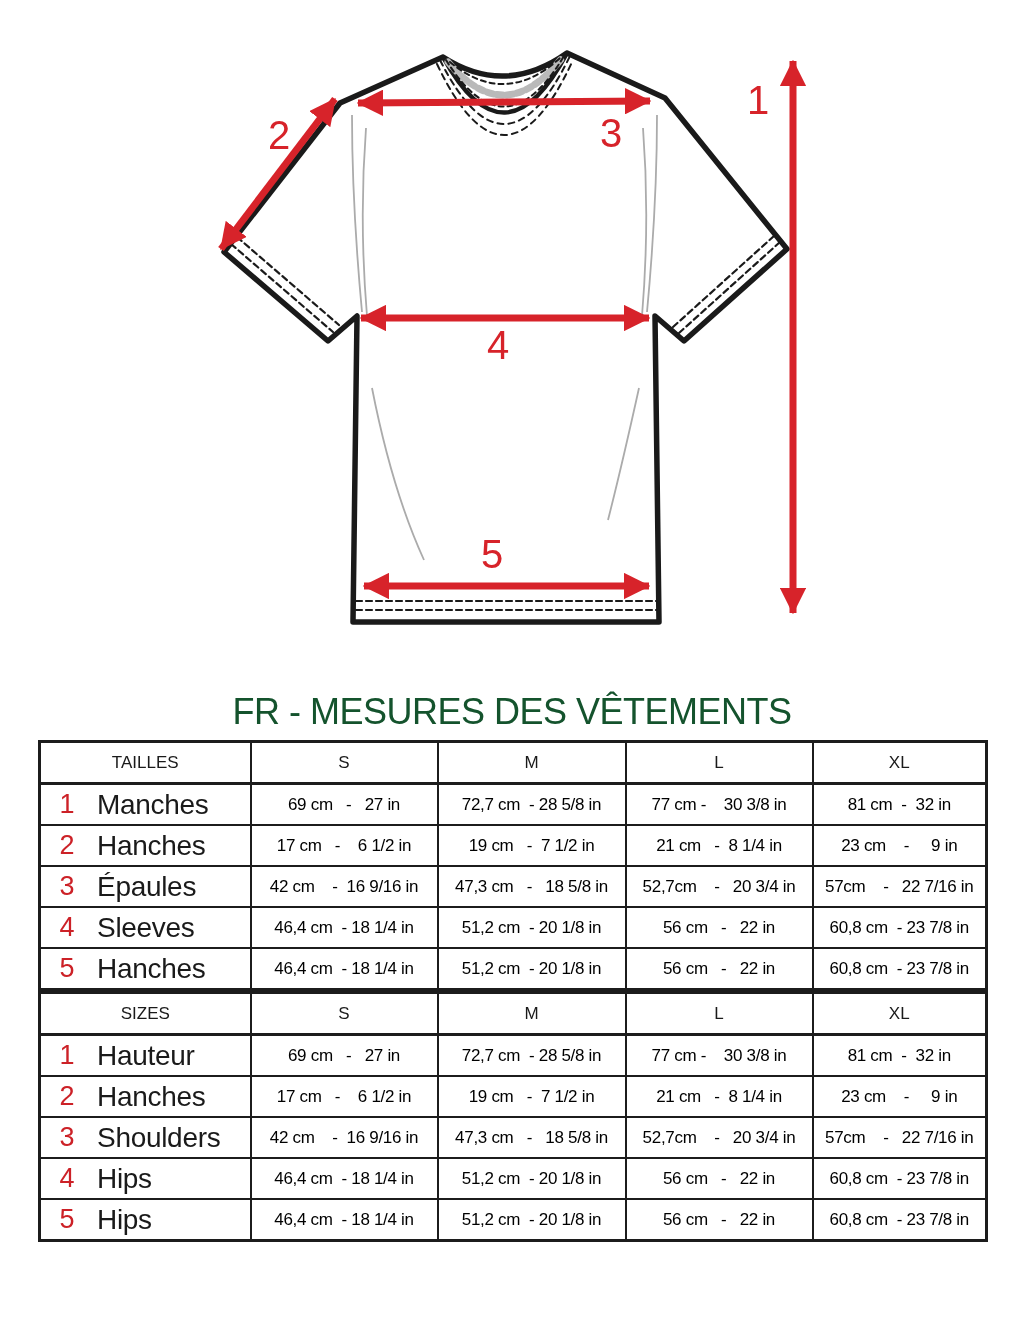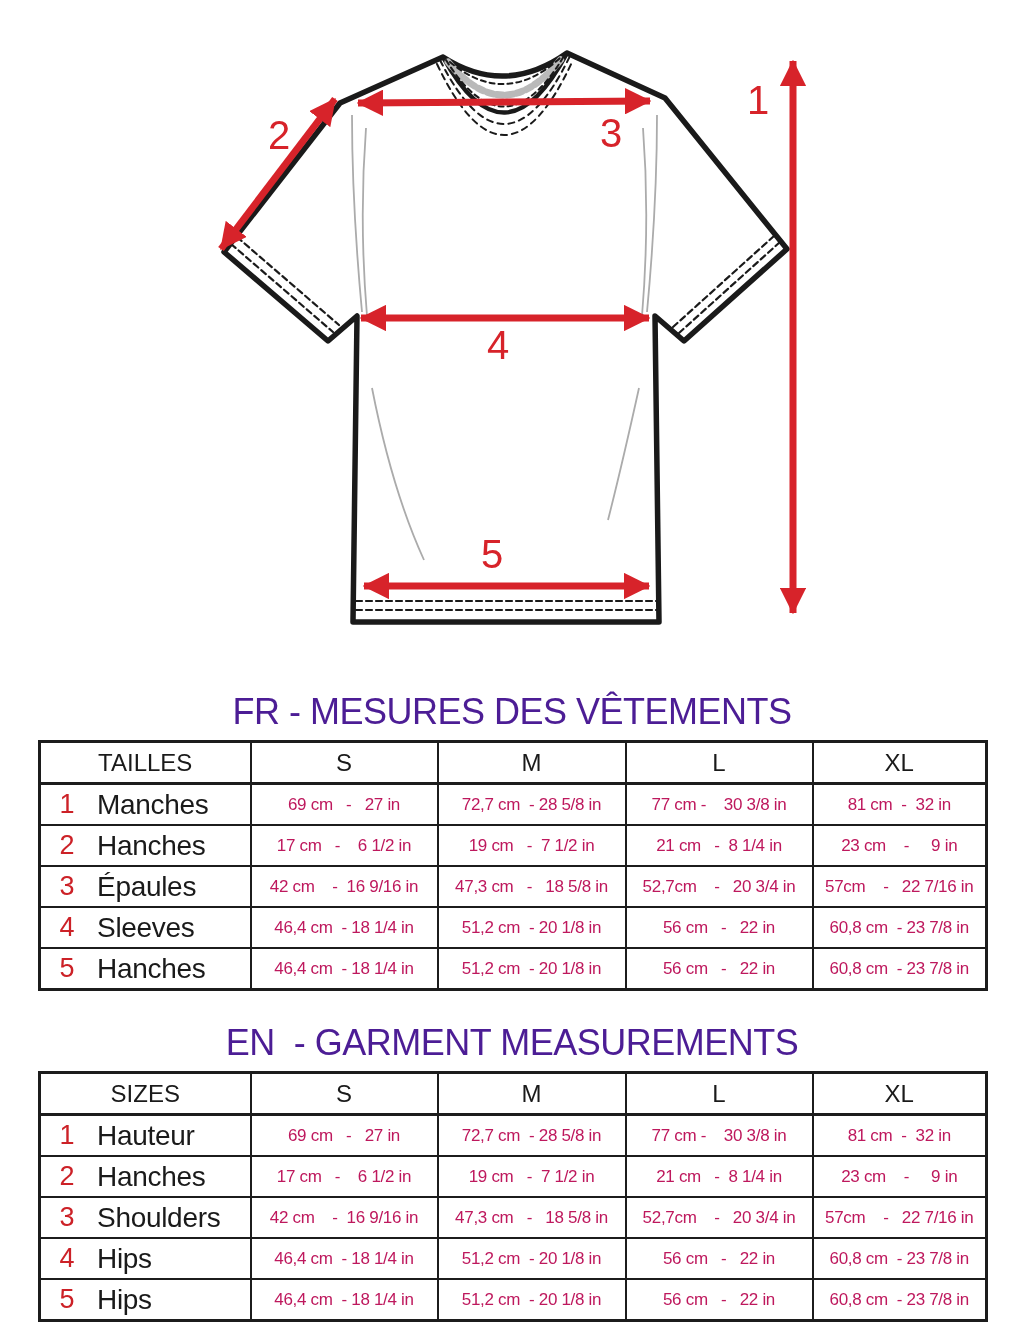--- a/index.html
+++ b/index.html
@@ -7,37 +7,37 @@
     width:1024px;height:1334px;background:#ffffff;overflow:hidden;
     font-family:"Liberation Sans", sans-serif;color:#1a1a1a;
   }
   .page{position:relative;width:1024px;height:1334px;}
   
   .diagram{display:block;width:1024px;height:660px;}
   .arrow-label{font-family:"Liberation Sans", sans-serif;font-size:40px;fill:#d7232a;}
   
   .sec-title{
     margin:33px 0 10px 0;text-align:center;font-size:36px;font-weight:normal;
-    letter-spacing:-0.5px;line-height:37px;color:#4c1d95;white-space:pre;
+    letter-spacing:-0.5px;line-height:37px;color:#14532d;white-space:pre;
   }
   
   table.size-table{
     width:947px;margin-left:38px;border-collapse:collapse;table-layout:fixed;
     border:3px solid #1c1c1c;
   }
   table.size-table th,table.size-table td{
     border:2px solid #1c1c1c;height:39px;padding:0;overflow:hidden;vertical-align:middle;
   }
-  table.size-table thead th{border-bottom-width:3px;font-weight:normal;font-size:24px;text-align:center;}
+  table.size-table thead th{border-bottom-width:3px;font-weight:normal;font-size:17px;text-align:center;}
   td.lbl{white-space:nowrap;}
   .lbl-inner{display:flex;align-items:center;gap:17px;padding-left:13px;}
   .row-num{color:#cc2127;font-size:27px;width:26px;text-align:center;flex:0 0 auto;}
   .row-name{font-size:28px;letter-spacing:-0.3px;}
   td.val{
-    text-align:center;font-size:17px;letter-spacing:-0.3px;white-space:pre;color:#be185d;
+    text-align:center;font-size:17px;letter-spacing:-0.3px;white-space:pre;color:#000000;
   }
 </style>
 </head>
 <body>
 
 <div class="page">
 
   <svg class="diagram" viewBox="0 0 1024 660" xmlns="http://www.w3.org/2000/svg">
     <defs>
       <marker id="ah" viewBox="0 0 10 10" refX="9.5" refY="5" markerWidth="3.8" markerHeight="3.8" orient="auto-start-reverse">
@@ -168,21 +168,20 @@
           <td class="val">46,4 cm  - 18 1/4 in</td>
           <td class="val">51,2 cm  - 20 1/8 in</td>
           <td class="val">56 cm   -   22 in</td>
           <td class="val">60,8 cm  - 23 7/8 in</td>
         </tr>
       </tbody>
     </table>
   </section>
 
   <section>
-    <h2 class="sec-title">EN  - GARMENT MEASUREMENTS</h2>
     <table class="size-table">
       <colgroup>
         <col style="width:211px">
           <col style="width:187px">
           <col style="width:188px">
           <col style="width:187px">
           <col style="width:174px">
       </colgroup>
       <thead>
         <tr>

